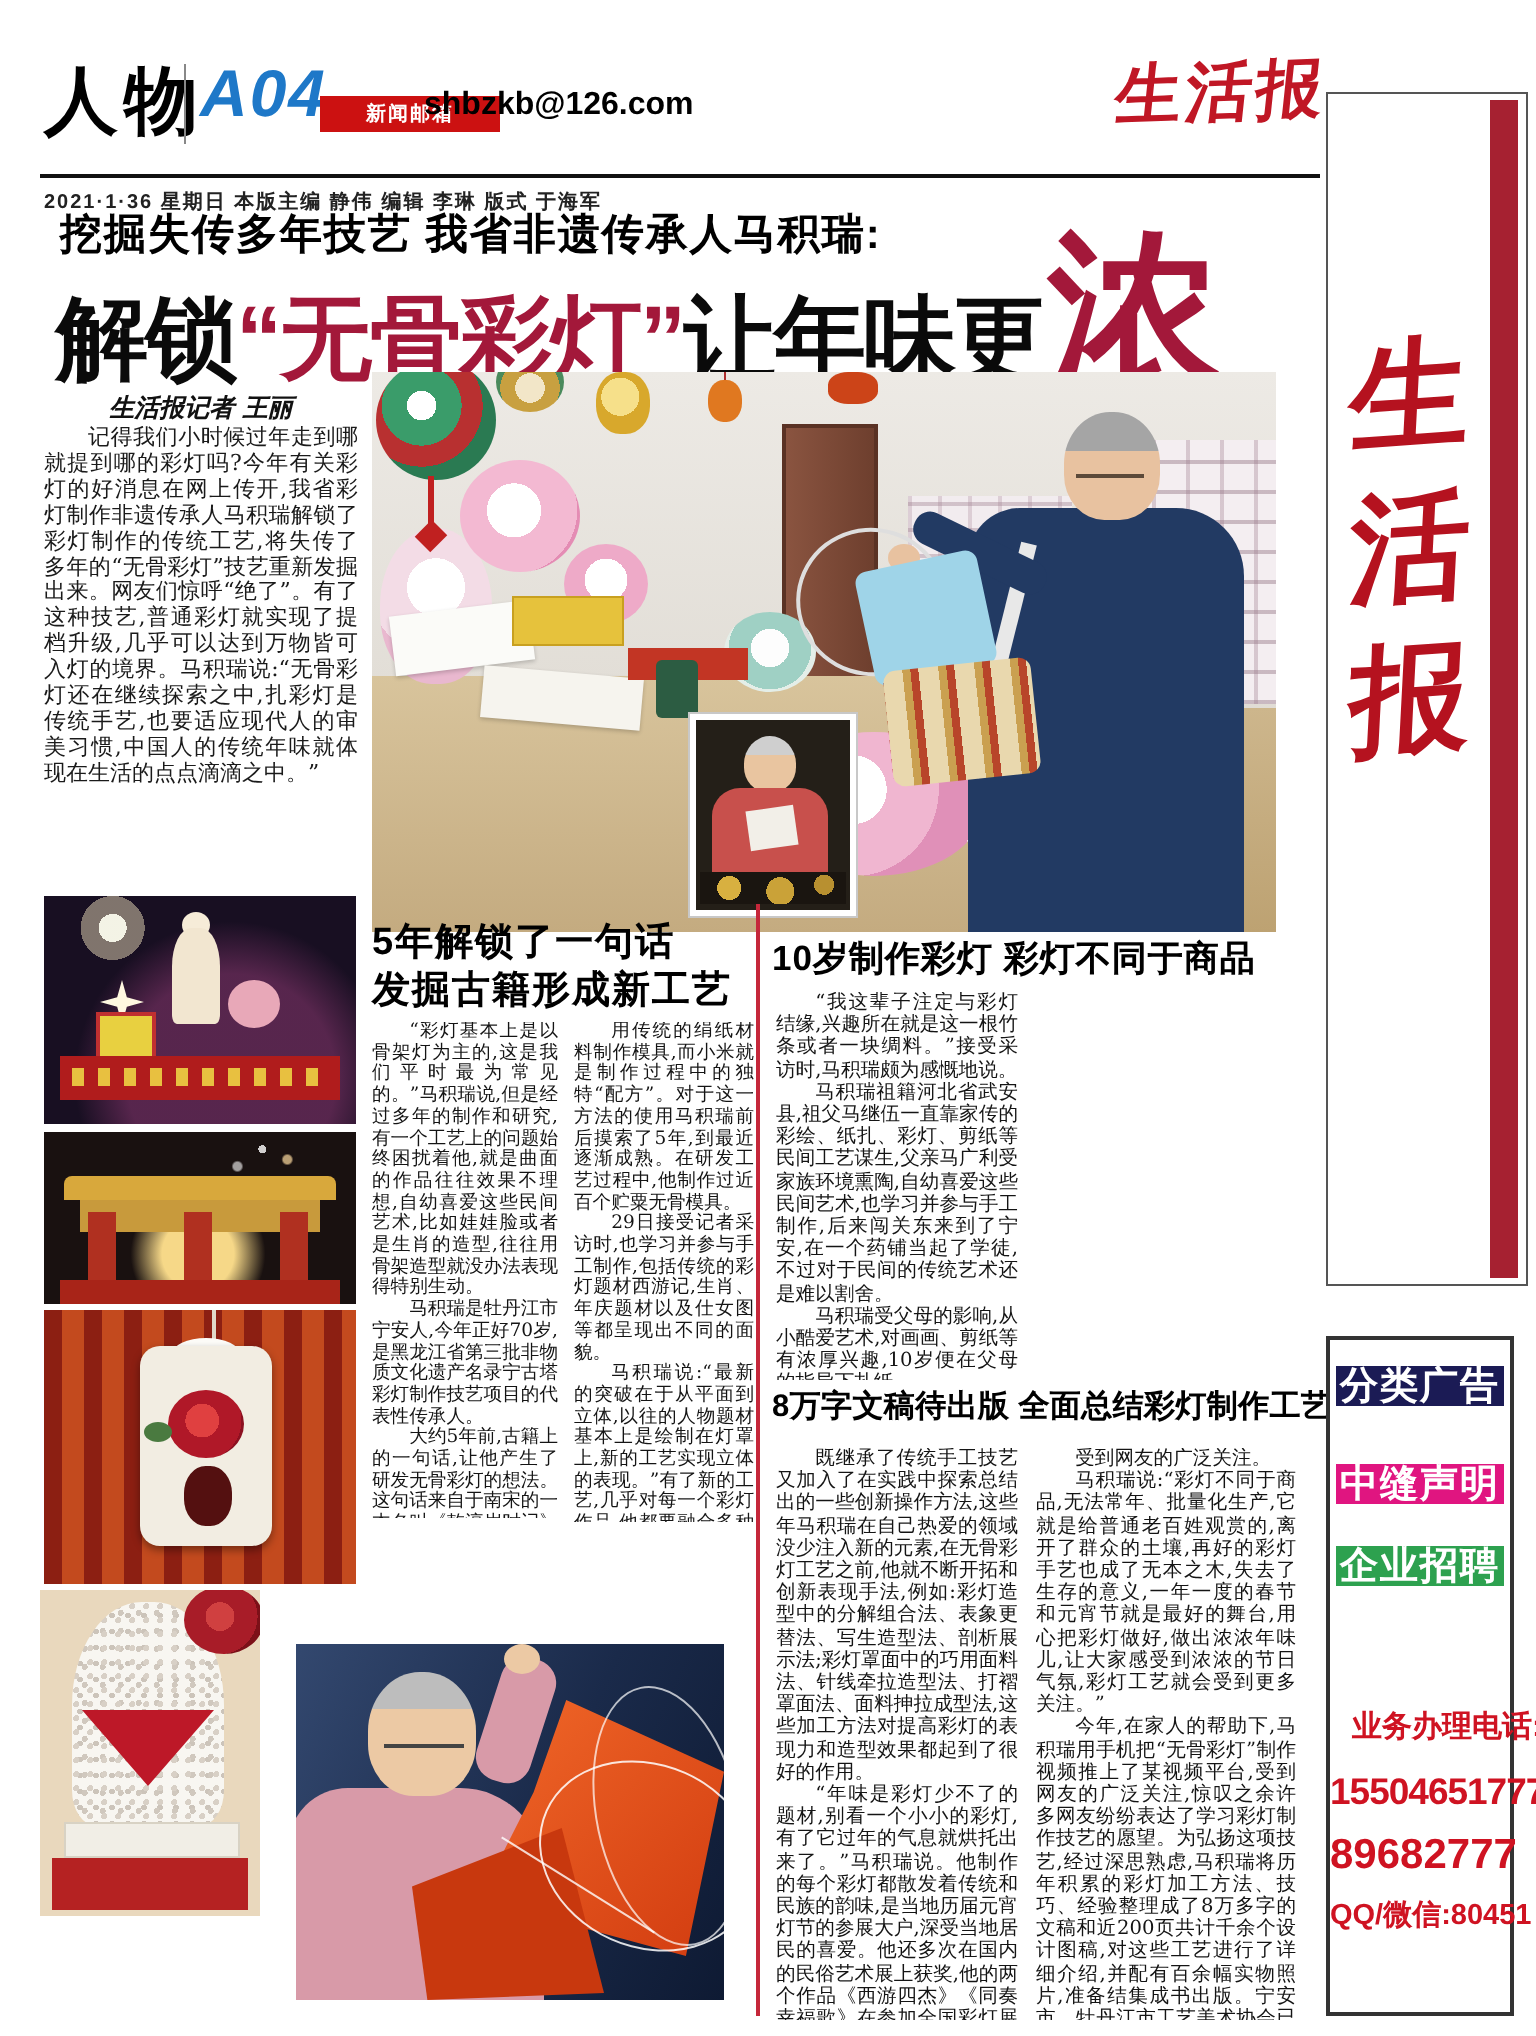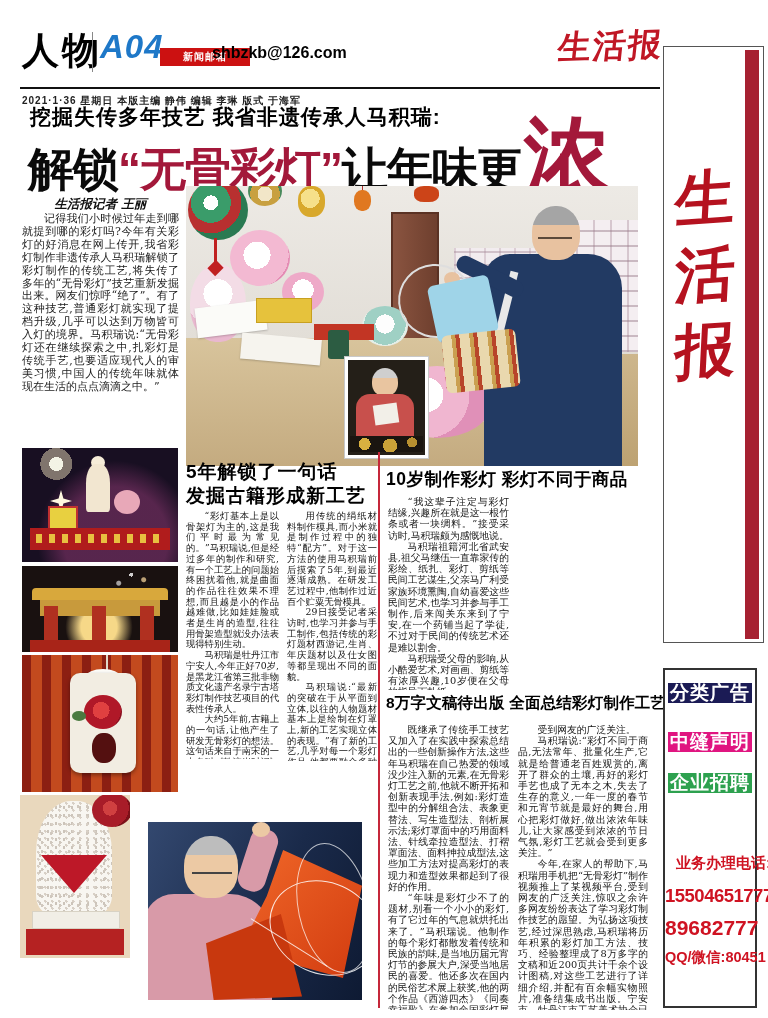--- a/index.html
+++ b/index.html
@@ -297,21 +297,21 @@
     <div class="fb-wire3"></div>
   </div>
 
   <div class="abs red-divider"></div>
 
   <div class="abs heading1">
     <div>5年解锁了一句话</div>
     <div>发掘古籍形成新工艺</div>
   </div>
   <div class="abs body-col a1 a1c1">
-      <p>“彩灯基本上是以骨架灯为主的,这是我们平时最为常见的。”马积瑞说,但是经过多年的制作和研究,有一个工艺上的问题始终困扰着他,就是曲面的作品往往效果不理想,而且越是小的作品越难做,比如娃娃脸或者是生肖的造型,往往用骨架造型就没办法表现得特别生动。</p>
+      <p>“彩灯基本上是以骨架灯为主的,这是我们平时最为常见的。”马积瑞说,但是经过多年的制作和研究,有一个工艺上的问题始终困扰着他,就是曲面的作品往往效果不理想,自幼喜爱这些民间艺术,比如娃娃脸或者是生肖的造型,往往用骨架造型就没办法表现得特别生动。</p>
       <p>马积瑞是牡丹江市宁安人,今年正好70岁,是黑龙江省第三批非物质文化遗产名录宁古塔彩灯制作技艺项目的代表性传承人。</p>
       <p>大约5年前,古籍上的一句话,让他产生了研发无骨彩灯的想法。这句话来自于南宋的一本名叫《乾淳岁时记》的书,“绢囊贮粟为胎,因之烧缀。”这句话的意思就是</p>
     </div>
   <div class="abs body-col a1 a1c2">
       <p>用传统的绢纸材料制作模具,而小米就是制作过程中的独特“配方”。对于这一方法的使用马积瑞前后摸索了5年,到最近逐渐成熟。在研发工艺过程中,他制作过近百个贮粟无骨模具。</p>
       <p>29日接受记者采访时,也学习并参与手工制作,包括传统的彩灯题材西游记,生肖、年庆题材以及仕女图等都呈现出不同的面貌。</p>
       <p>马积瑞说:“最新的突破在于从平面到立体,以往的人物题材基本上是绘制在灯罩上,新的工艺实现立体的表现。”有了新的工艺,几乎对每一个彩灯作品,他都要融合多种手法,骨架彩灯辅以无骨粟模工艺,表现手段更为丰富,呈现效果也更加生动传神。</p>
     </div>
 
   <div class="abs heading2">10岁制作彩灯 彩灯不同于商品</div>

